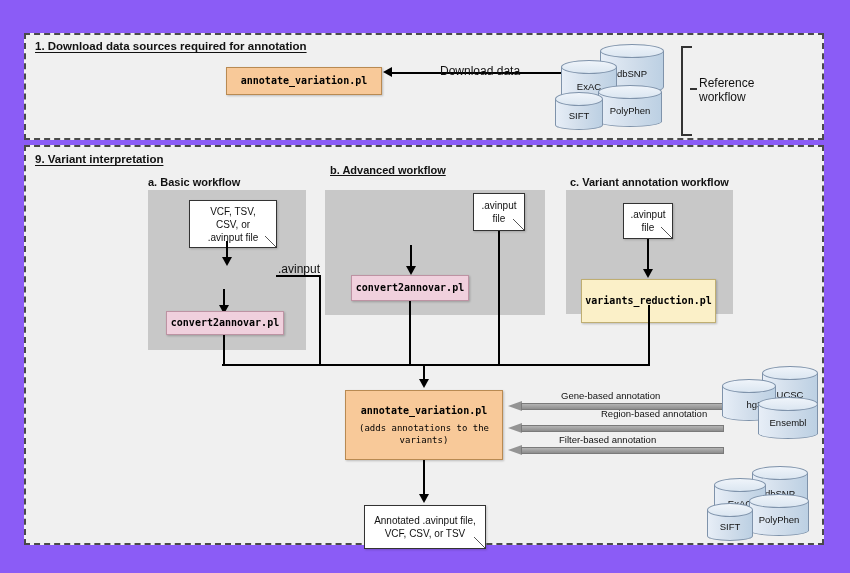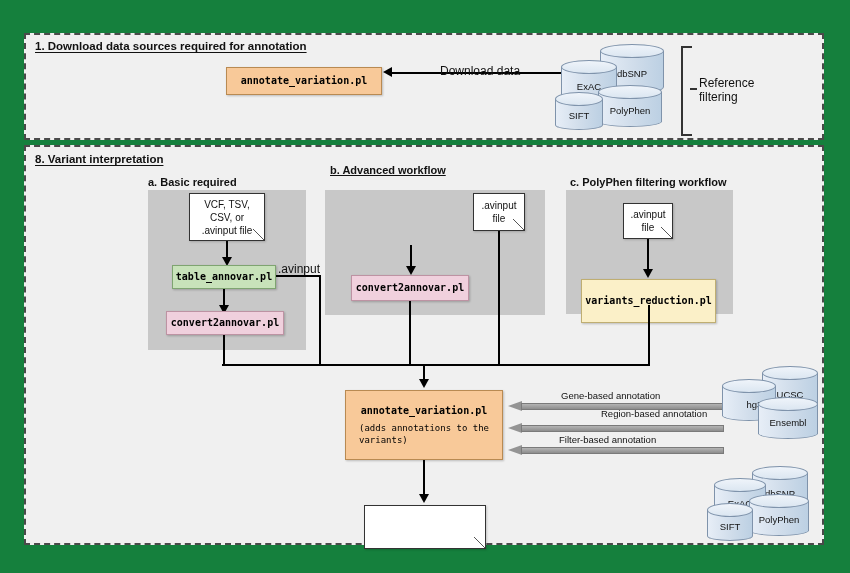--- a/index.html
+++ b/index.html
@@ -1,35 +1,35 @@
 <!DOCTYPE html>
 <html><head>
 <meta charset="utf-8">
 <style>
   html,body{margin:0;padding:0;background:#000;}
   body{width:850px;height:573px;overflow:hidden;
        font-family:"Liberation Sans", sans-serif;}
-  #root{position:absolute;left:0;top:0;width:850px;height:573px;background:#15803d;}
+  #root{position:absolute;left:0;top:0;width:850px;height:573px;background:#8b5cf6;}
 
   .panel{position:absolute;background:#f0f0f0;border:2px dashed #4a4a4a;box-sizing:border-box;}
   #panel1{left:24px;top:33px;width:800px;height:107px;}
   #panel2{left:24px;top:145px;width:800px;height:400px;}
 
   .sec-title{position:absolute;font-size:11.5px;font-weight:bold;color:#111;
              text-decoration:underline;text-underline-offset:2px;white-space:nowrap;}
 
   .grp-title{position:absolute;font-size:11px;font-weight:bold;color:#111;white-space:nowrap;}
 
   .graybox{position:absolute;background:#c8c8c8;}
 
   
   .proc{position:absolute;box-sizing:border-box;border:1px solid #8a8a8a;
         display:flex;flex-direction:column;align-items:center;justify-content:center;
         font-family:"DejaVu Sans Mono","Liberation Mono",monospace;
-        font-size:10px;font-weight:bold;color:#000;line-height:1.35;
+        font-size:10px;font-weight:bold;color:#000;text-align:center;line-height:1.35;
         box-shadow:1px 1px 2px rgba(0,0,0,0.22);}
   .proc .sub{font-weight:normal;font-size:9px;margin-top:5px;}
 
   .orange{background:#f8c999;border-color:#b98a52;}
   .green{background:#c8e2ba;border-color:#7fa471;}
   .pink{background:#f0d0dd;border-color:#bd93a3;}
   .yellow{background:#fbf0c8;border-color:#bfae72;}
 
   
   .note{position:absolute;box-sizing:border-box;background:#fff;border:1px solid #333;
@@ -110,39 +110,36 @@
   </div>
   <div class="cyl" style="left:555px;top:92px;width:48px;height:38px;">
     <div class="body"></div>
       <div class="top"></div>
     <div class="cap" style="top:8px;">SIFT</div>
   </div>
 
   <div class="bracket" style="left:681px;top:46px;width:9px;height:86px;"></div>
   <div class="brnub" style="left:690px;top:88px;"></div>
   <div class="lbl" style="left:699px;top:76px;">Reference</div>
-  <div class="lbl" style="left:699px;top:90px;">filtering</div>
+  <div class="lbl" style="left:699px;top:90px;">workflow</div>
 
   <div class="panel" id="panel2"></div>
 
-  <div class="sec-title" style="left:35px;top:153px;">8. Variant interpretation</div>
-
-  <div class="grp-title" style="left:148px;top:176px;">a. Basic required</div>
+  <div class="sec-title" style="left:35px;top:153px;">9. Variant interpretation</div>
+
+  <div class="grp-title" style="left:148px;top:176px;">a. Basic workflow</div>
   <div class="graybox" style="left:148px;top:190px;width:158px;height:160px;"></div>
 
-  <div class="note" style="left:189px;top:193px;width:76px;height:48px;">
+  <div class="note" style="left:189px;top:200px;width:88px;height:48px;">
     <span class="txt">VCF, TSV,<br>CSV, or<br>.avinput file</span>
     <span class="fold"></span>
   </div>
   <div class="ln vl" style="left:226px;top:241px;height:19px;"></div>
   <div class="arrowdown" style="left:222px;top:257px;"></div>
 
-  <div class="proc green" style="left:172px;top:265px;width:104px;height:24px;">
-    <span>table_annovar.pl</span>
-  </div>
 
   <div class="ln vl" style="left:223px;top:289px;height:19px;"></div>
   <div class="arrowdown" style="left:219px;top:305px;"></div>
 
   <div class="proc pink" style="left:166px;top:311px;width:118px;height:24px;">
     <span>convert2annovar.pl</span>
   </div>
 
   <div class="lbl" style="left:278px;top:262px;">.avinput</div>
   <div class="ln hl" style="left:276px;top:275px;width:45px;"></div>
@@ -161,21 +158,21 @@
   <div class="ln vl" style="left:410px;top:245px;height:25px;"></div>
   <div class="arrowdown" style="left:406px;top:266px;"></div>
 
   <div class="proc pink" style="left:351px;top:275px;width:118px;height:26px;">
     <span>convert2annovar.pl</span>
   </div>
 
   <div class="ln vl" style="left:409px;top:301px;height:64px;"></div>
   <div class="ln vl" style="left:498px;top:231px;height:134px;"></div>
 
-  <div class="grp-title" style="left:570px;top:176px;">c. PolyPhen filtering workflow</div>
+  <div class="grp-title" style="left:570px;top:176px;">c. Variant annotation workflow</div>
   <div class="graybox" style="left:566px;top:190px;width:167px;height:124px;"></div>
 
   <div class="note" style="left:623px;top:203px;width:50px;height:36px;">
     <span class="txt">.avinput<br>file</span>
     <span class="fold"></span>
   </div>
 
   <div class="ln vl" style="left:647px;top:239px;height:34px;"></div>
   <div class="arrowdown" style="left:643px;top:269px;"></div>
 
@@ -246,16 +243,17 @@
   <div class="cyl" style="left:707px;top:503px;width:46px;height:38px;">
     <div class="body"></div>
       <div class="top"></div>
     <div class="cap" style="top:8px;">SIFT</div>
   </div>
 
   <div class="ln vl" style="left:423px;top:460px;height:36px;"></div>
   <div class="arrowdown" style="left:419px;top:494px;"></div>
 
   <div class="note" style="left:364px;top:505px;width:122px;height:44px;">
+    <span class="txt">Annotated .avinput file,<br>VCF, CSV, or TSV</span>
     <span class="fold"></span>
   </div>
 
 </div>
 
 </body></html>

